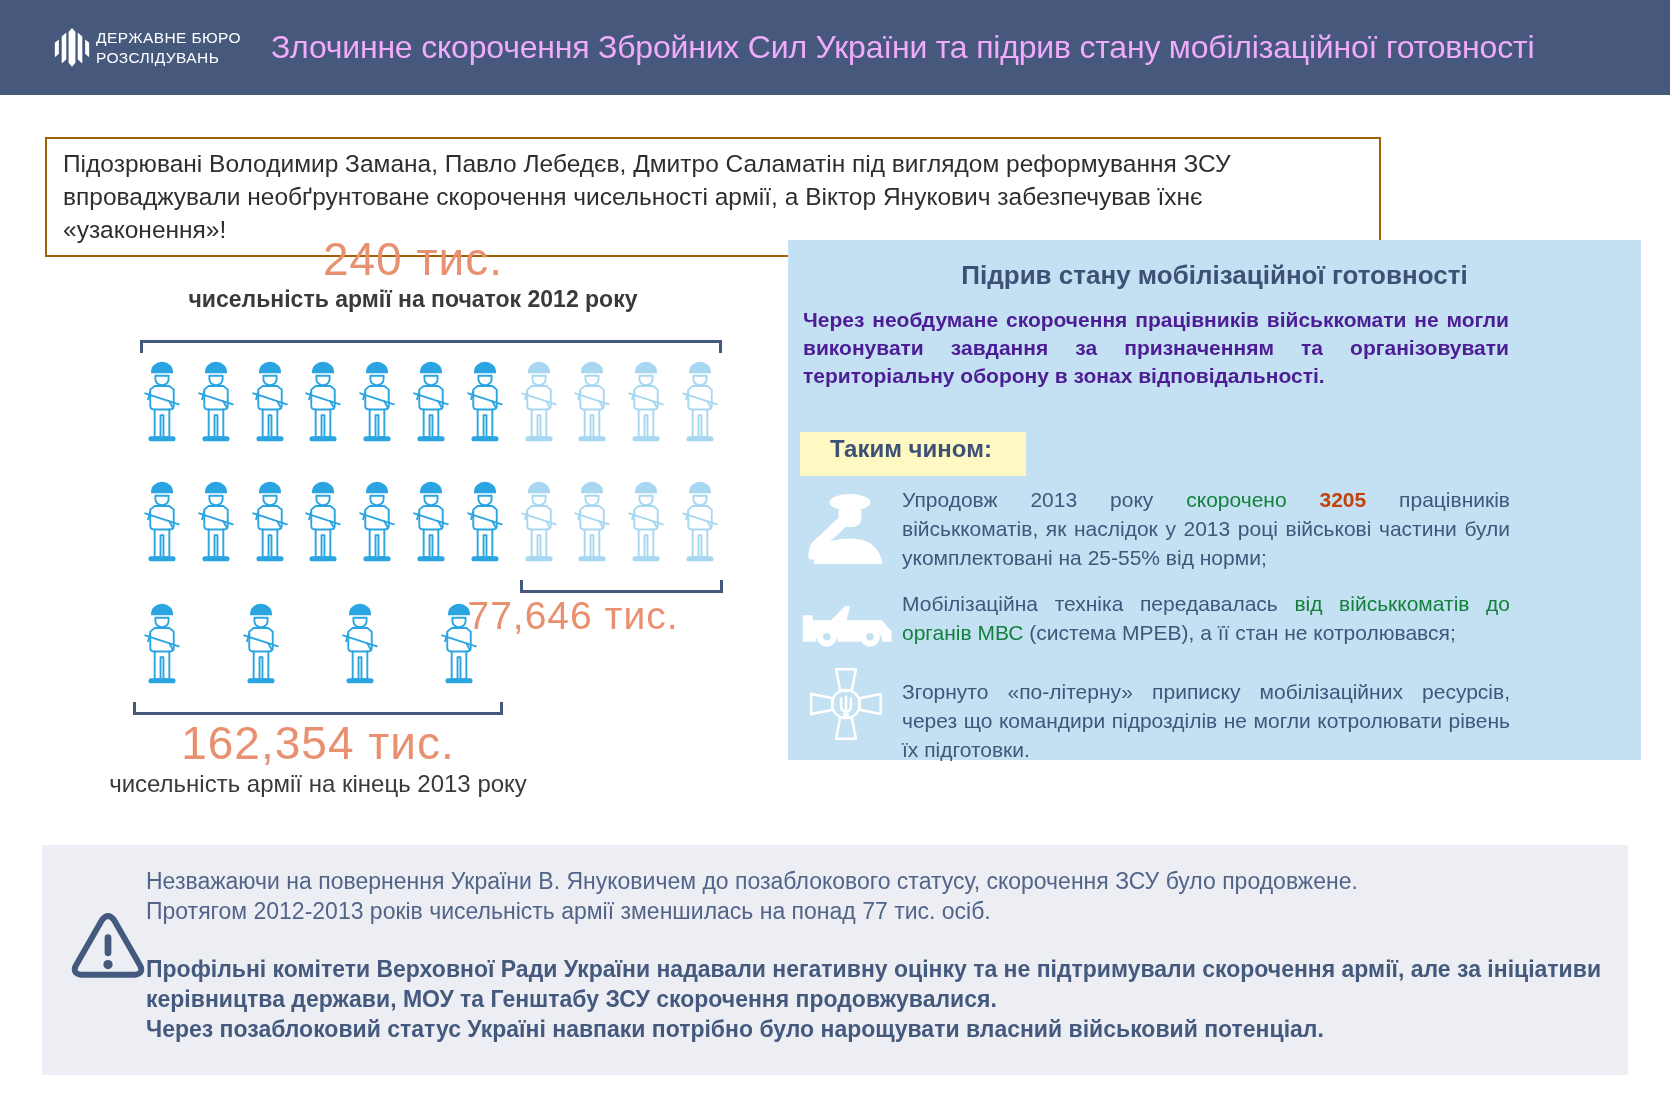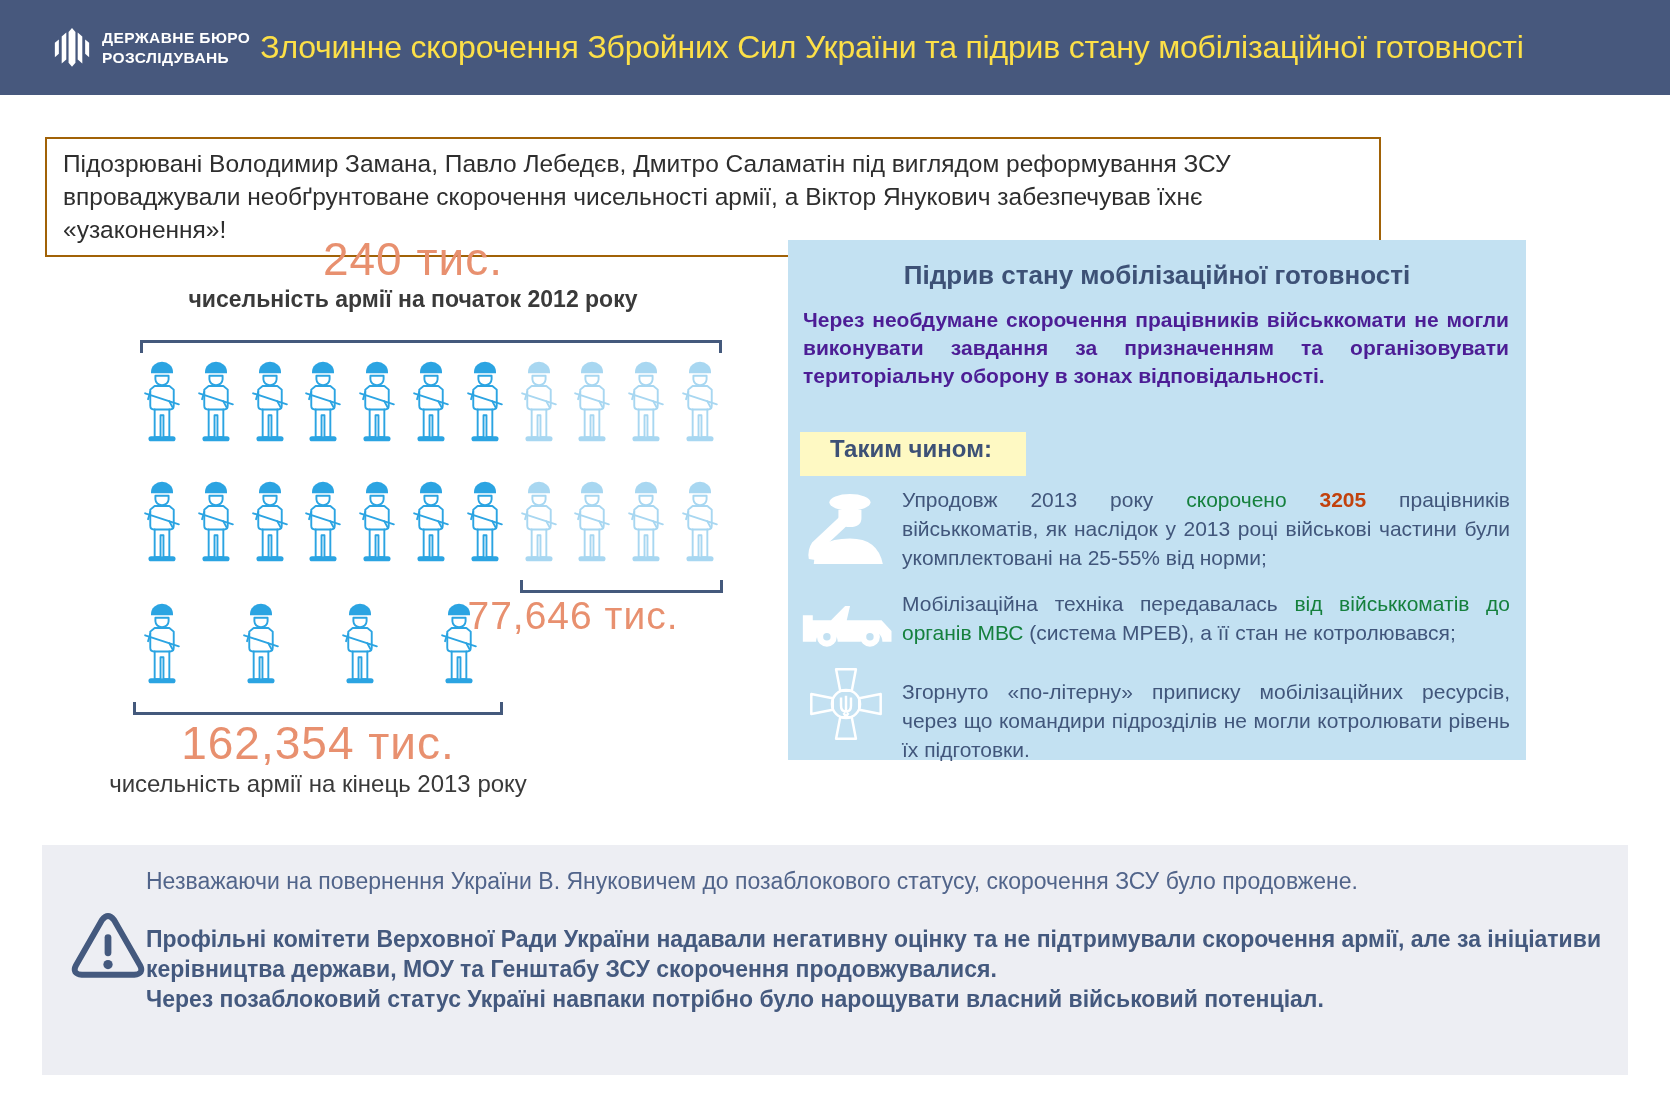--- a/index.html
+++ b/index.html
@@ -4,23 +4,23 @@
 <style>
   html,body{margin:0;padding:0;background:#fff;}
   .page{position:relative;width:1670px;height:1098px;background:#ffffff;overflow:hidden;
         font-family:"Liberation Sans","DejaVu Sans",sans-serif;}
 
   
   .header{position:absolute;left:0;top:0;width:1670px;height:95px;background:#47587D;
           display:flex;align-items:center;}
   .logo{display:flex;align-items:center;margin-left:52px;}
   .logo svg{width:40px;height:72px;}
-  .logo-text{margin-left:10px;color:#ffffff;font-weight:bold;font-size:15.5px;line-height:1.25;
+  .logo-text{margin-left:4px;color:#ffffff;font-weight:normal;font-size:15.5px;line-height:1.25;
              letter-spacing:.4px;}
-  .page-title{color:#fde047;font-size:32px;font-weight:400;margin:0 0 0 10px;letter-spacing:-.2px;
+  .page-title{color:#f0abfc;font-size:32px;font-weight:400;margin:0 0 0 30px;letter-spacing:-.2px;
               white-space:nowrap;}
 
   
   .lead-box{position:absolute;left:45px;top:137px;width:1336px;box-sizing:border-box;
             border:2px solid #a16207;background:#fff;padding:9px 16px;}
   .lead-box p{margin:0;font-size:24.5px;line-height:1.34;color:#2e2e2e;}
 
   
   .viz{position:absolute;left:118px;top:232px;width:660px;height:590px;}
   .viz *{box-sizing:border-box;}
@@ -40,21 +40,21 @@
   .br-162{left:15px;top:470px;width:370px;}
   .soldier-row{position:absolute;display:flex;}
   .row1{left:22px;top:126px;width:582px;justify-content:space-between;}
   .row2{left:22px;top:246px;width:582px;justify-content:space-between;}
   .row3{left:22px;top:368px;gap:55px;}
   .soldier{width:44px;height:97px;flex:0 0 auto;}
   .soldier.dark{color:#2BA4E2;}
   .soldier.light{color:#A8D7F1;}
 
   
-  .panel{position:absolute;left:788px;top:240px;width:738px;height:520px;background:#C3E1F2;}
+  .panel{position:absolute;left:788px;top:240px;width:853px;height:520px;background:#C3E1F2;}
   .panel-title{position:absolute;left:0;top:20px;width:100%;text-align:center;margin:0;
                color:#3D5176;font-size:26px;font-weight:bold;}
   .panel-intro{position:absolute;left:15px;top:66px;width:706px;margin:0;color:#4c1d95;
                font-size:21px;font-weight:bold;line-height:1.33;text-align:justify;}
   .badge{position:absolute;left:12px;top:192px;background:#fef9c3;padding:3px 34px 13px 30px;}
   .badge span{color:#3D5176;font-size:24px;font-weight:bold;}
   .bullet-icon{position:absolute;}
   .bi-1{left:12px;top:250px;width:90px;height:74px;}
   .bi-2{left:12px;top:352px;width:96px;height:58px;}
   .bi-3{left:20px;top:424px;width:76px;height:80px;}
@@ -272,20 +272,21 @@
     <p class="bullet-text bt-3"><span>Згорнуто «по-літерну» приписку мобілізаційних ресурсів, через що командири підрозділів не могли котролювати рівень їх підготовки.</span></p>
   </div>
 
   <div class="note">
     <svg class="warn-icon">
         <use href="#warning"></use>
       </svg>
     <div class="note-text">
       <p class="reg">
         <span>Незважаючи на повернення України В. Януковичем до позаблокового статусу, скорочення ЗСУ було продовжене.</span><br>
+        <span>Протягом 2012-2013 років чисельність армії зменшилась на понад 77 тис. осіб.</span>
       </p>
       <p class="bold">
         <span>Профільні комітети Верховної Ради України надавали негативну оцінку та не підтримували скорочення армії, але за ініціативи керівництва держави, МОУ та Генштабу ЗСУ скорочення продовжувалися.</span><br>
         <span>Через позаблоковий статус Україні навпаки потрібно було нарощувати власний  військовий потенціал.</span>
       </p>
     </div>
   </div>
 
 </div>
 

